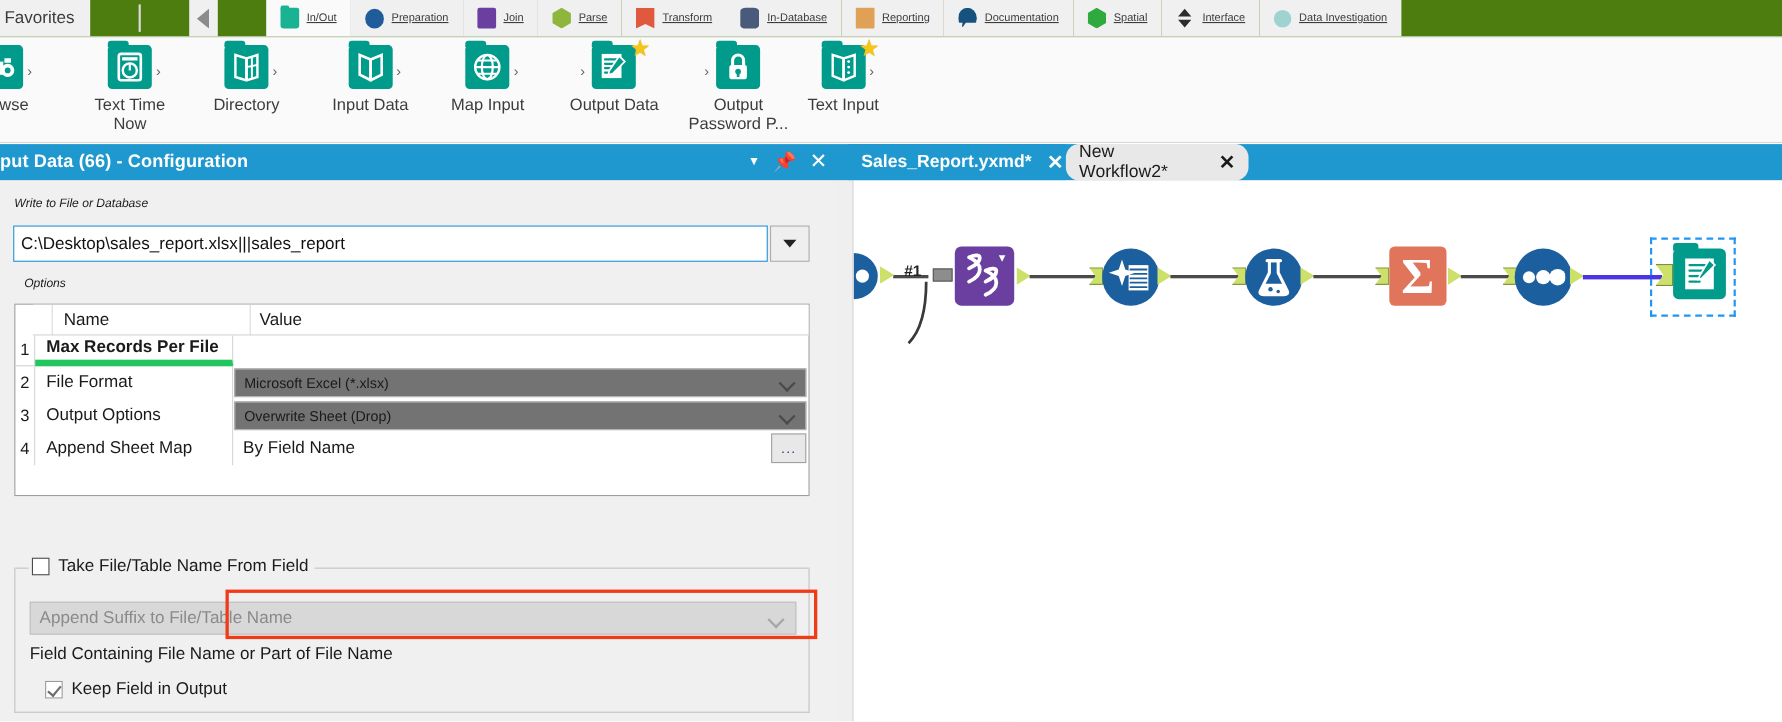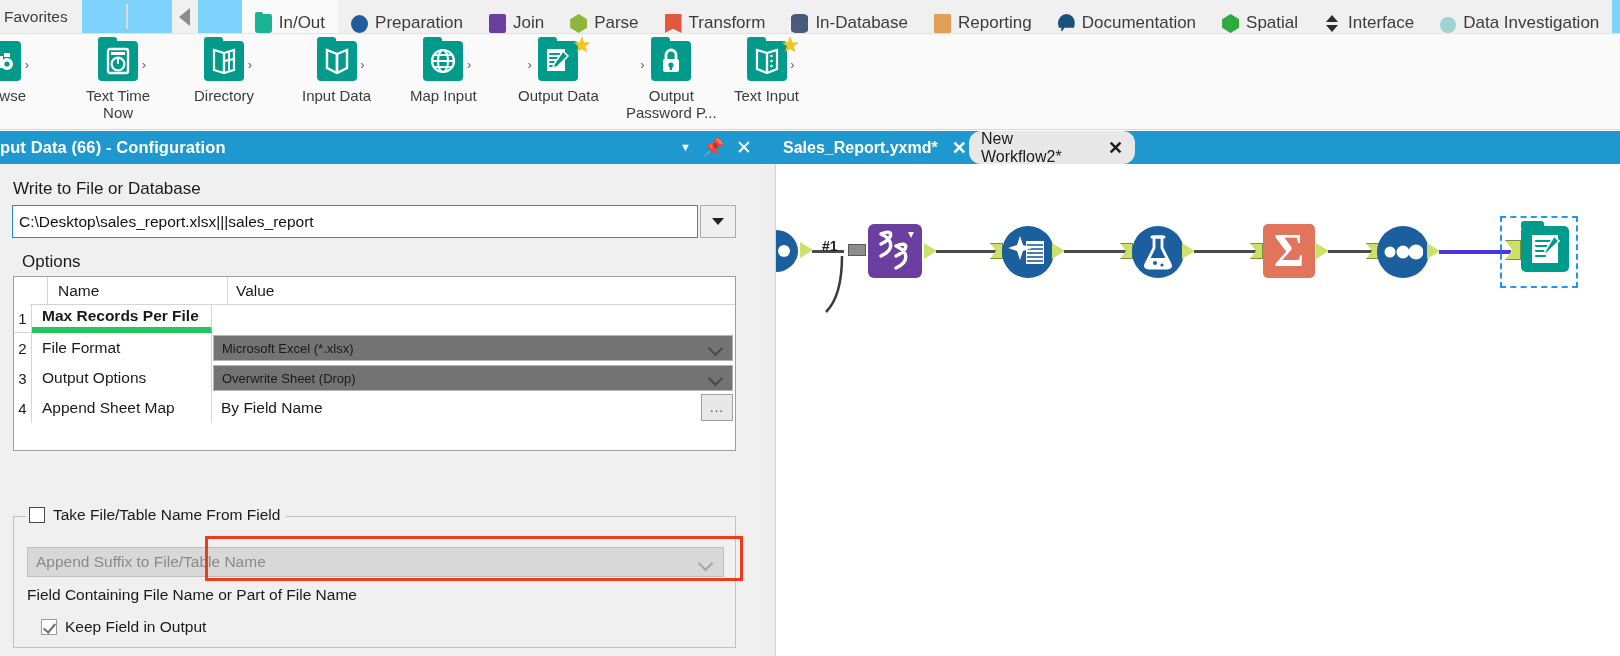--- a/index.html
+++ b/index.html
@@ -8,21 +8,21 @@
     width: 1620px; height: 656px;
     overflow: hidden;
     background: #ffffff;
     font-family: "Liberation Sans", sans-serif;
   }
   #app { position: relative; width: 1620px; height: 656px; }
 
   
   .ribbon-tabs {
     position: absolute; left: 0; top: 0; width: 1620px; height: 34px;
-    background: #7dd3fc;
+    background: #4d7c0f;
     border-bottom: 1px solid #e2e2e2;
     display: flex; align-items: stretch; gap: 44px;
   }
   .tab-favorites {
     display: flex; align-items: center;
     padding: 0 14px 0 4px;
     font-size: 15.5px; color: #3c3c3c;
     background: #f0f0f0;
   }
   .tab-scroll-sep {
@@ -32,23 +32,23 @@
     display: flex; align-items: center; justify-content: center;
     width: 26px; background: #f0f0f0; cursor: pointer;
   }
   .tri-left {
     width: 0; height: 0;
     border-top: 9px solid transparent;
     border-bottom: 9px solid transparent;
     border-right: 11px solid #8b8b8b;
   }
   .rtab {
-    display: flex; align-items: flex-end; gap: 7px;
-    padding: 0 13px; font-size: 17px; color: #3c3c3c;
-    background: #f0f0f0; cursor: pointer; white-space: nowrap;
+    display: flex; align-items: center; gap: 7px;
+    padding: 0 13px; font-size: 10px; color: #3c3c3c;
+    background: #f0f0f0; cursor: pointer; white-space: nowrap; text-decoration: underline;
   }
   .rtab.active { background: #fafafa; }
   .rtab-ico { width: 17px; height: 19px; flex: 0 0 auto; position: relative; }
 
   
   .ico-folder { background: #19b394; border-radius: 2px 2px 3px 3px; }
   .ico-folder::before {
     content: ""; position: absolute; left: 0; top: -2px;
     width: 8px; height: 4px; background: #19b394; border-radius: 2px 2px 0 0;
   }
@@ -146,21 +146,21 @@
   .tb-btn { color: #fff; font-size: 14px; line-height: 1; cursor: pointer; }
   .tb-caret { font-size: 11px; }
   .tb-pin { font-size: 17px; }
   .tb-close { font-size: 19px; }
 
   .cfg-body {
     position: absolute; left: 0; top: 33px; width: 760px; height: 492px;
     background: #f0f0f0; padding: 0;
   }
   .cfg-label {
-    font-size: 17px; color: #1a1a1a;
+    font-size: 11px; color: #1a1a1a; font-style: italic;
   }
   .lbl-write { position: absolute; left: 13px; top: 15px; }
   .path-row { position: absolute; left: 12px; top: 41px; width: 724px; height: 33px; }
   .path-input {
     position: absolute; left: 0; top: 0; width: 686px; height: 33px;
     border: 1px solid #1e90d8; background: #ffffff;
     font-family: "Liberation Sans", sans-serif;
     font-size: 15.5px; color: #111; padding: 0 6px;
     outline: none;
   }

